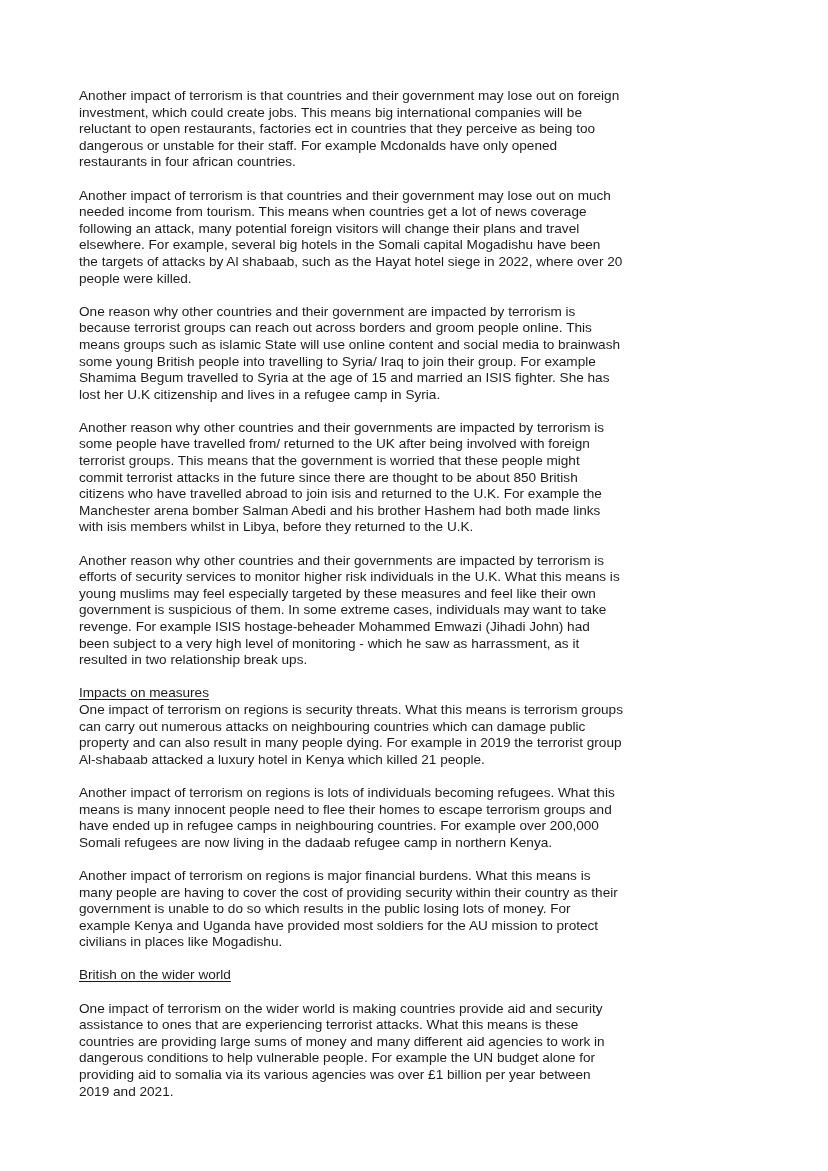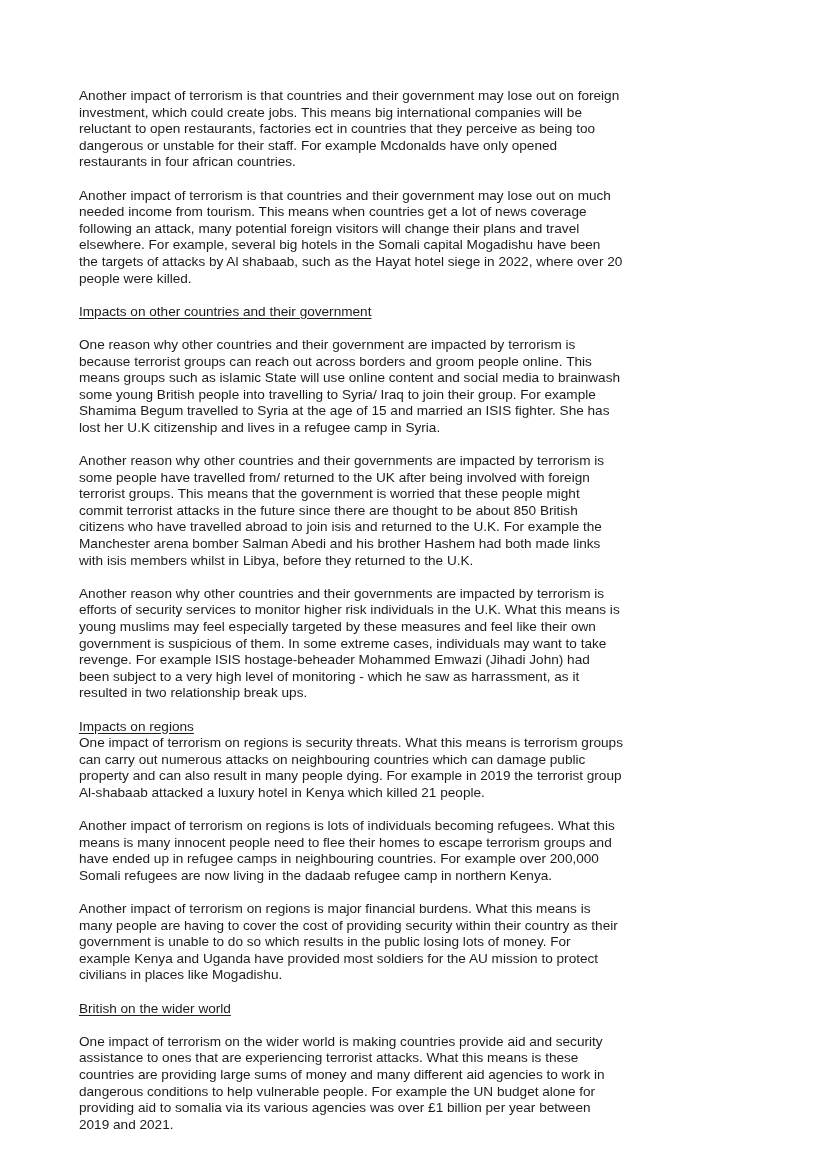--- a/index.html
+++ b/index.html
@@ -35,23 +35,22 @@
   .block:last-child {
     margin-bottom: 12px;
   }
 </style>
 </head>
 <body>
 
 <div class="page">
   <p class="block">Another impact of terrorism is that countries and their government may lose out on foreign investment, which could create jobs. This means big international companies will be reluctant to open restaurants, factories ect in countries that they perceive as being too dangerous or unstable for their staff. For example Mcdonalds have only opened restaurants in four african countries.</p>
   <p class="block">Another impact of terrorism is that countries and their government may lose out on much needed income from tourism. This means when countries get a lot of news coverage following an attack, many potential foreign visitors will change their plans and travel elsewhere. For example, several big hotels in the Somali capital Mogadishu have been the targets of attacks by Al shabaab, such as the Hayat hotel siege in 2022, where over 20 people were killed.</p>
-  <h2 class="block heading">Impacts on other countries and their government</h2>
   <p class="block">One reason why other countries and their government are impacted by terrorism is because terrorist groups can reach out across borders and groom people online. This means groups such as islamic State will use online content and social media to brainwash some young British people into travelling to Syria/ Iraq to join their group. For example Shamima Begum travelled to Syria at the age of 15 and married an ISIS fighter. She has lost her U.K citizenship and lives in a refugee camp in Syria.</p>
   <p class="block">Another reason why other countries and their governments are impacted by terrorism is some people have travelled from/ returned to the UK after being involved with foreign terrorist groups. This means that the government is worried that these people might commit terrorist attacks in the future since there are thought to be about 850 British citizens who have travelled abroad to join isis and returned to the U.K. For example the Manchester arena bomber Salman Abedi and his brother Hashem had both made links with isis members whilst in Libya, before they returned to the U.K.</p>
   <p class="block">Another reason why other countries and their governments are impacted by terrorism is efforts of security services to monitor higher risk individuals in the U.K.  What this means is young muslims may feel especially targeted by these measures and feel like their own government is suspicious of them. In some extreme cases, individuals may want to take revenge. For example ISIS hostage-beheader Mohammed Emwazi (Jihadi John) had been subject to a very high level of monitoring - which he saw as harrassment, as it resulted in two relationship break ups.</p>
-  <h2 class="block heading no-gap">Impacts on regions</h2>
+  <h2 class="block heading no-gap">Impacts on measures</h2>
   <p class="block">One impact of terrorism on regions is security threats. What this means is terrorism groups can carry out numerous attacks on neighbouring countries which can damage public property and can also result in many people dying. For example in 2019 the terrorist group Al-shabaab attacked a luxury hotel in Kenya which killed 21 people.</p>
   <p class="block">Another impact of terrorism on regions is lots of individuals becoming refugees. What this means is many innocent people need to flee their homes to escape terrorism groups and have ended up in refugee camps in neighbouring countries. For example over 200,000 Somali refugees are now living in the dadaab refugee camp in northern Kenya.</p>
   <p class="block">Another impact of terrorism on regions is major financial burdens. What this means is many people are having to cover the cost of providing security within their country as their government is unable to do so which results in the public losing lots of money.  For example Kenya and Uganda have provided most soldiers for the AU mission to protect civilians in places like Mogadishu.</p>
   <h2 class="block heading">British on the wider world</h2>
   <p class="block">One impact of terrorism on the wider world is making countries provide aid and security assistance to ones that are experiencing terrorist attacks. What this means is these countries are providing large sums of money and many different aid agencies to work in dangerous conditions to help vulnerable people. For example the UN budget alone for providing aid to somalia via its various agencies was over £1 billion per year between 2019 and 2021.</p>
 </div>
 
 </body></html>

